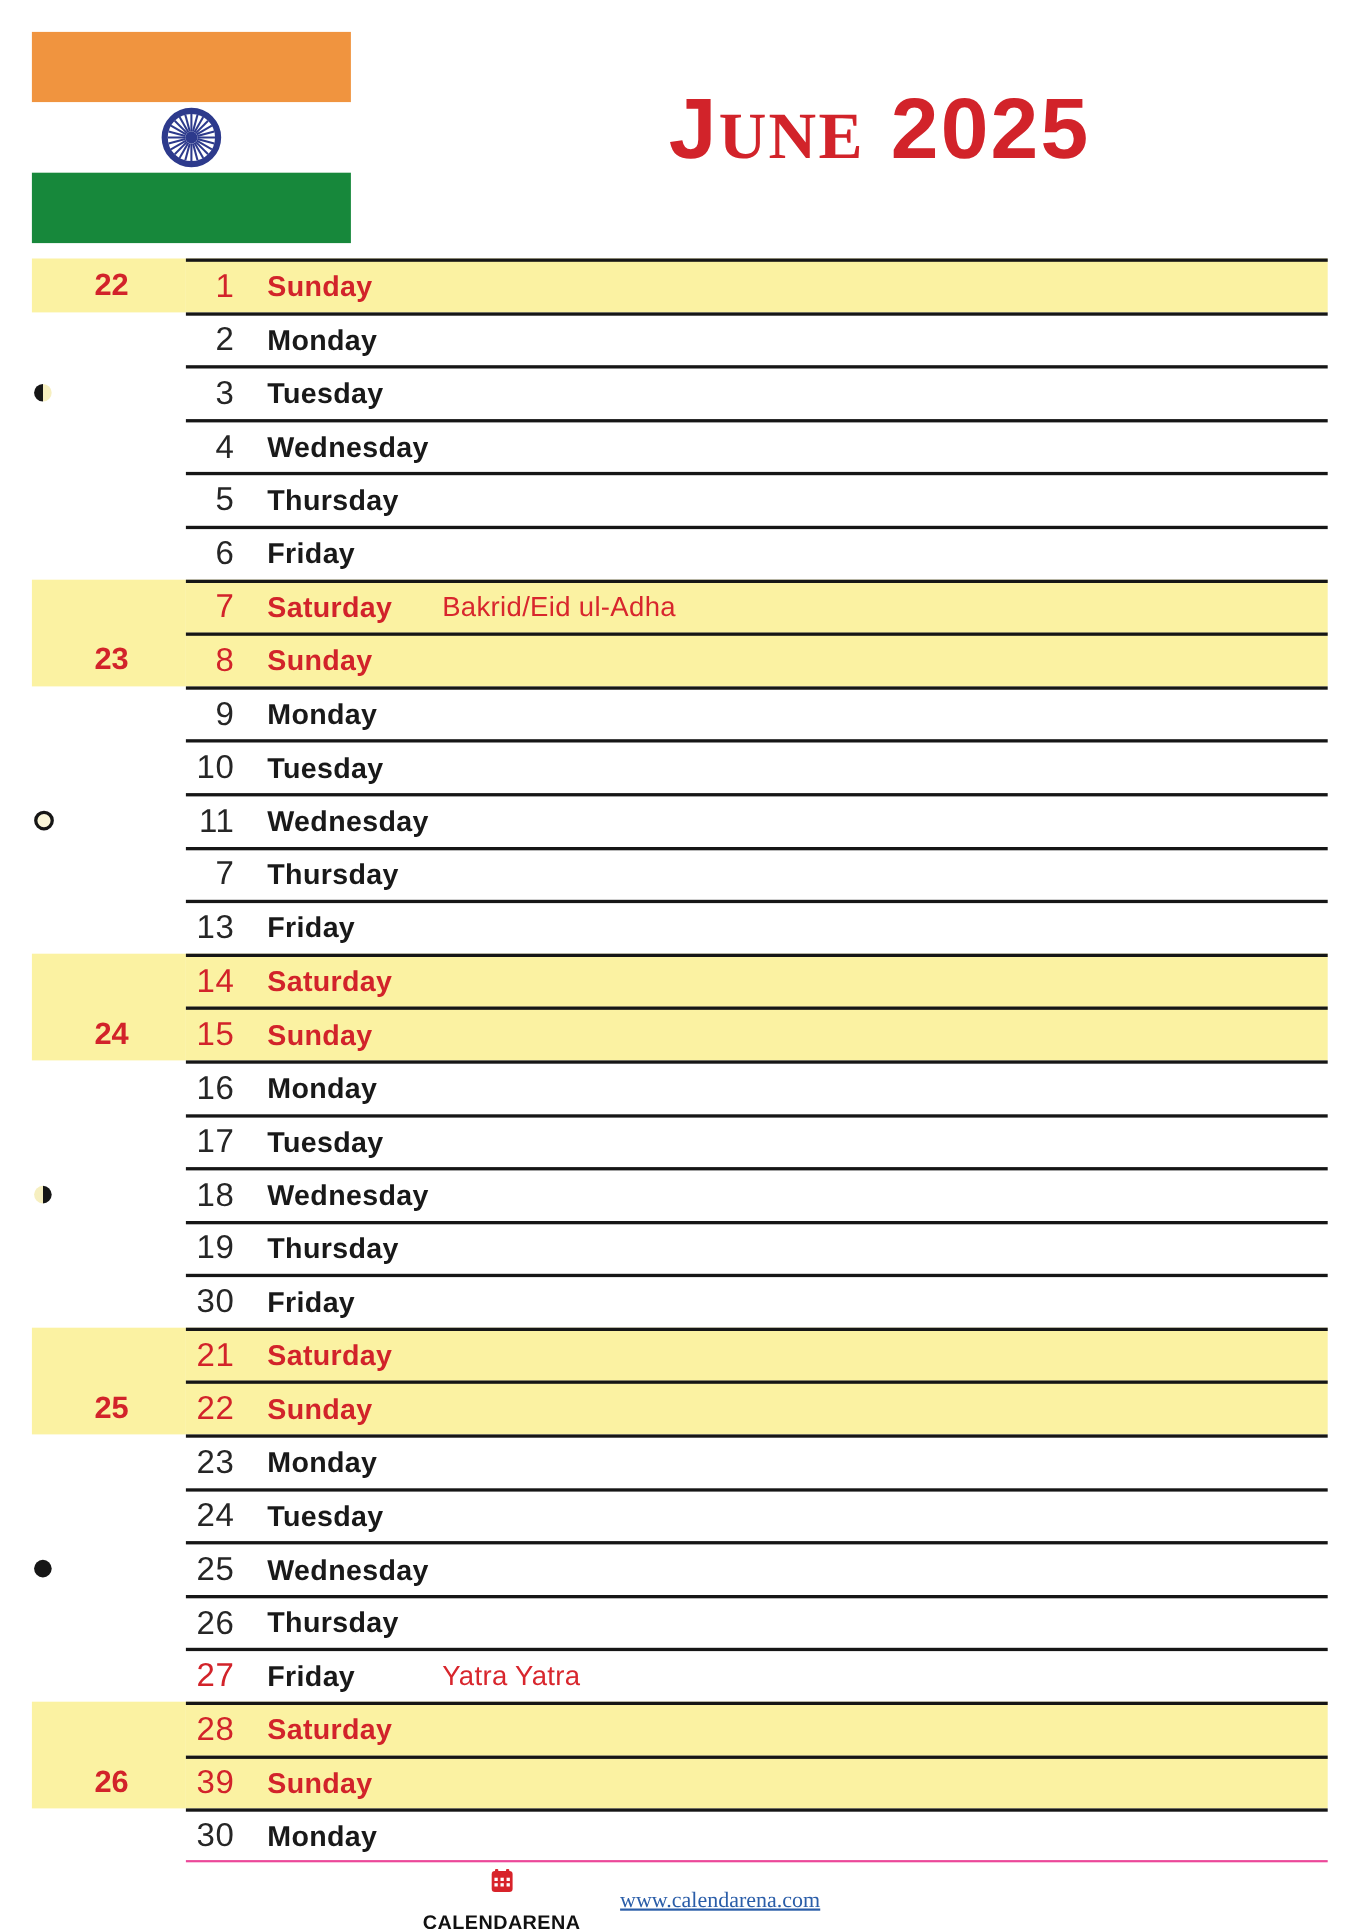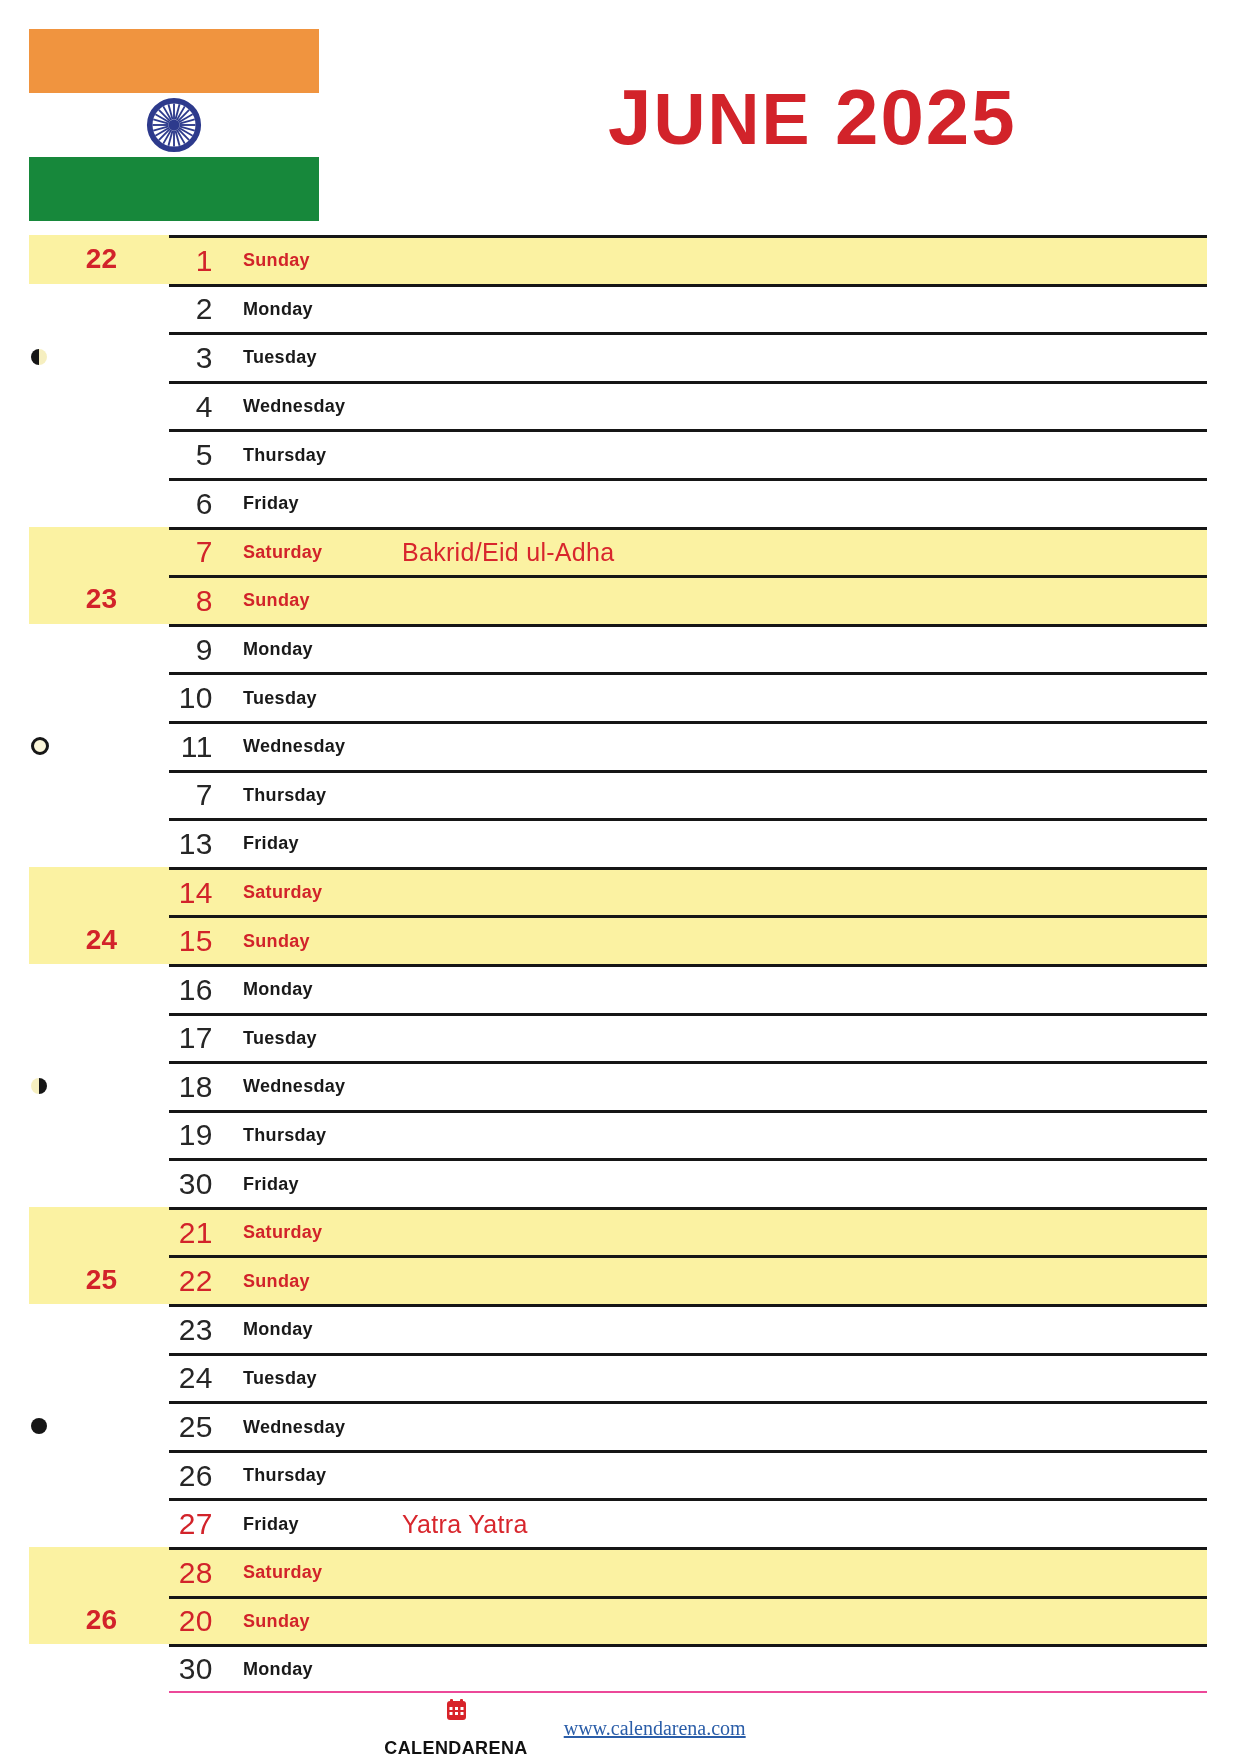--- a/index.html
+++ b/index.html
@@ -13,34 +13,34 @@
   .flag .saffron{background:#F0943F;}
   .flag .white{background:#ffffff;}
   .flag .green{background:#17883B;}
   .chakra{position:absolute;left:50%;top:50%;transform:translate(-50%,-50%);width:56px;height:56px;}
   
   .title{
     position:absolute;left:608px;top:78px;margin:0;white-space:nowrap;
     color:#D2232A;font-weight:bold;letter-spacing:2px;line-height:1;
   }
   .title .big{font-size:78px;}
-  .title .sc{font-size:72px;}
+  .title .sc{font-size:60px;font-family:Liberation Serif, serif;}
   
   .cal{position:absolute;left:169px;top:235px;width:1038px;}
   .row{
     box-sizing:border-box;height:48.6px;border-top:3px solid #161616;
     display:flex;align-items:center;position:relative;background:transparent;
   }
   .row:last-child{border-bottom:2px solid #ec4899;}
   .row.weekend{background:#FBF2A2;}
   .dnum{
     flex:none;width:44px;text-align:right;font-size:30px;font-weight:400;
     color:#262626;letter-spacing:.5px;
   }
-  .dname{margin-left:30px;font-size:18px;font-weight:700;color:#191919;letter-spacing:.3px;}
+  .dname{margin-left:30px;font-size:26px;font-weight:700;color:#191919;letter-spacing:.3px;}
   .row.weekend .dnum,.dnum.red{color:#D2232A;}
   .row.weekend .dname{color:#D2232A;}
   .holiday{position:absolute;left:233px;font-size:25px;font-weight:500;color:#D8262D;letter-spacing:.3px;}
   
   .wband{
     position:absolute;left:29px;width:140px;background:#FBF2A2;
     display:flex;flex-direction:column;justify-content:flex-end;
   }
   .wband .wnum{
     height:48.6px;display:flex;align-items:center;justify-content:flex-end;
@@ -240,21 +240,21 @@
     <div class="row">
       <span class="dnum red">27</span>
       <span class="dname">Friday</span>
       <span class="holiday">Yatra Yatra</span>
     </div>
     <div class="row weekend">
       <span class="dnum">28</span>
       <span class="dname">Saturday</span>
     </div>
     <div class="row weekend">
-      <span class="dnum">20</span>
+      <span class="dnum">39</span>
       <span class="dname">Sunday</span>
     </div>
     <div class="row">
       <span class="dnum">30</span>
       <span class="dname">Monday</span>
     </div>
   </div>
 
 <div class="footer">
   <div class="footer-inner">

